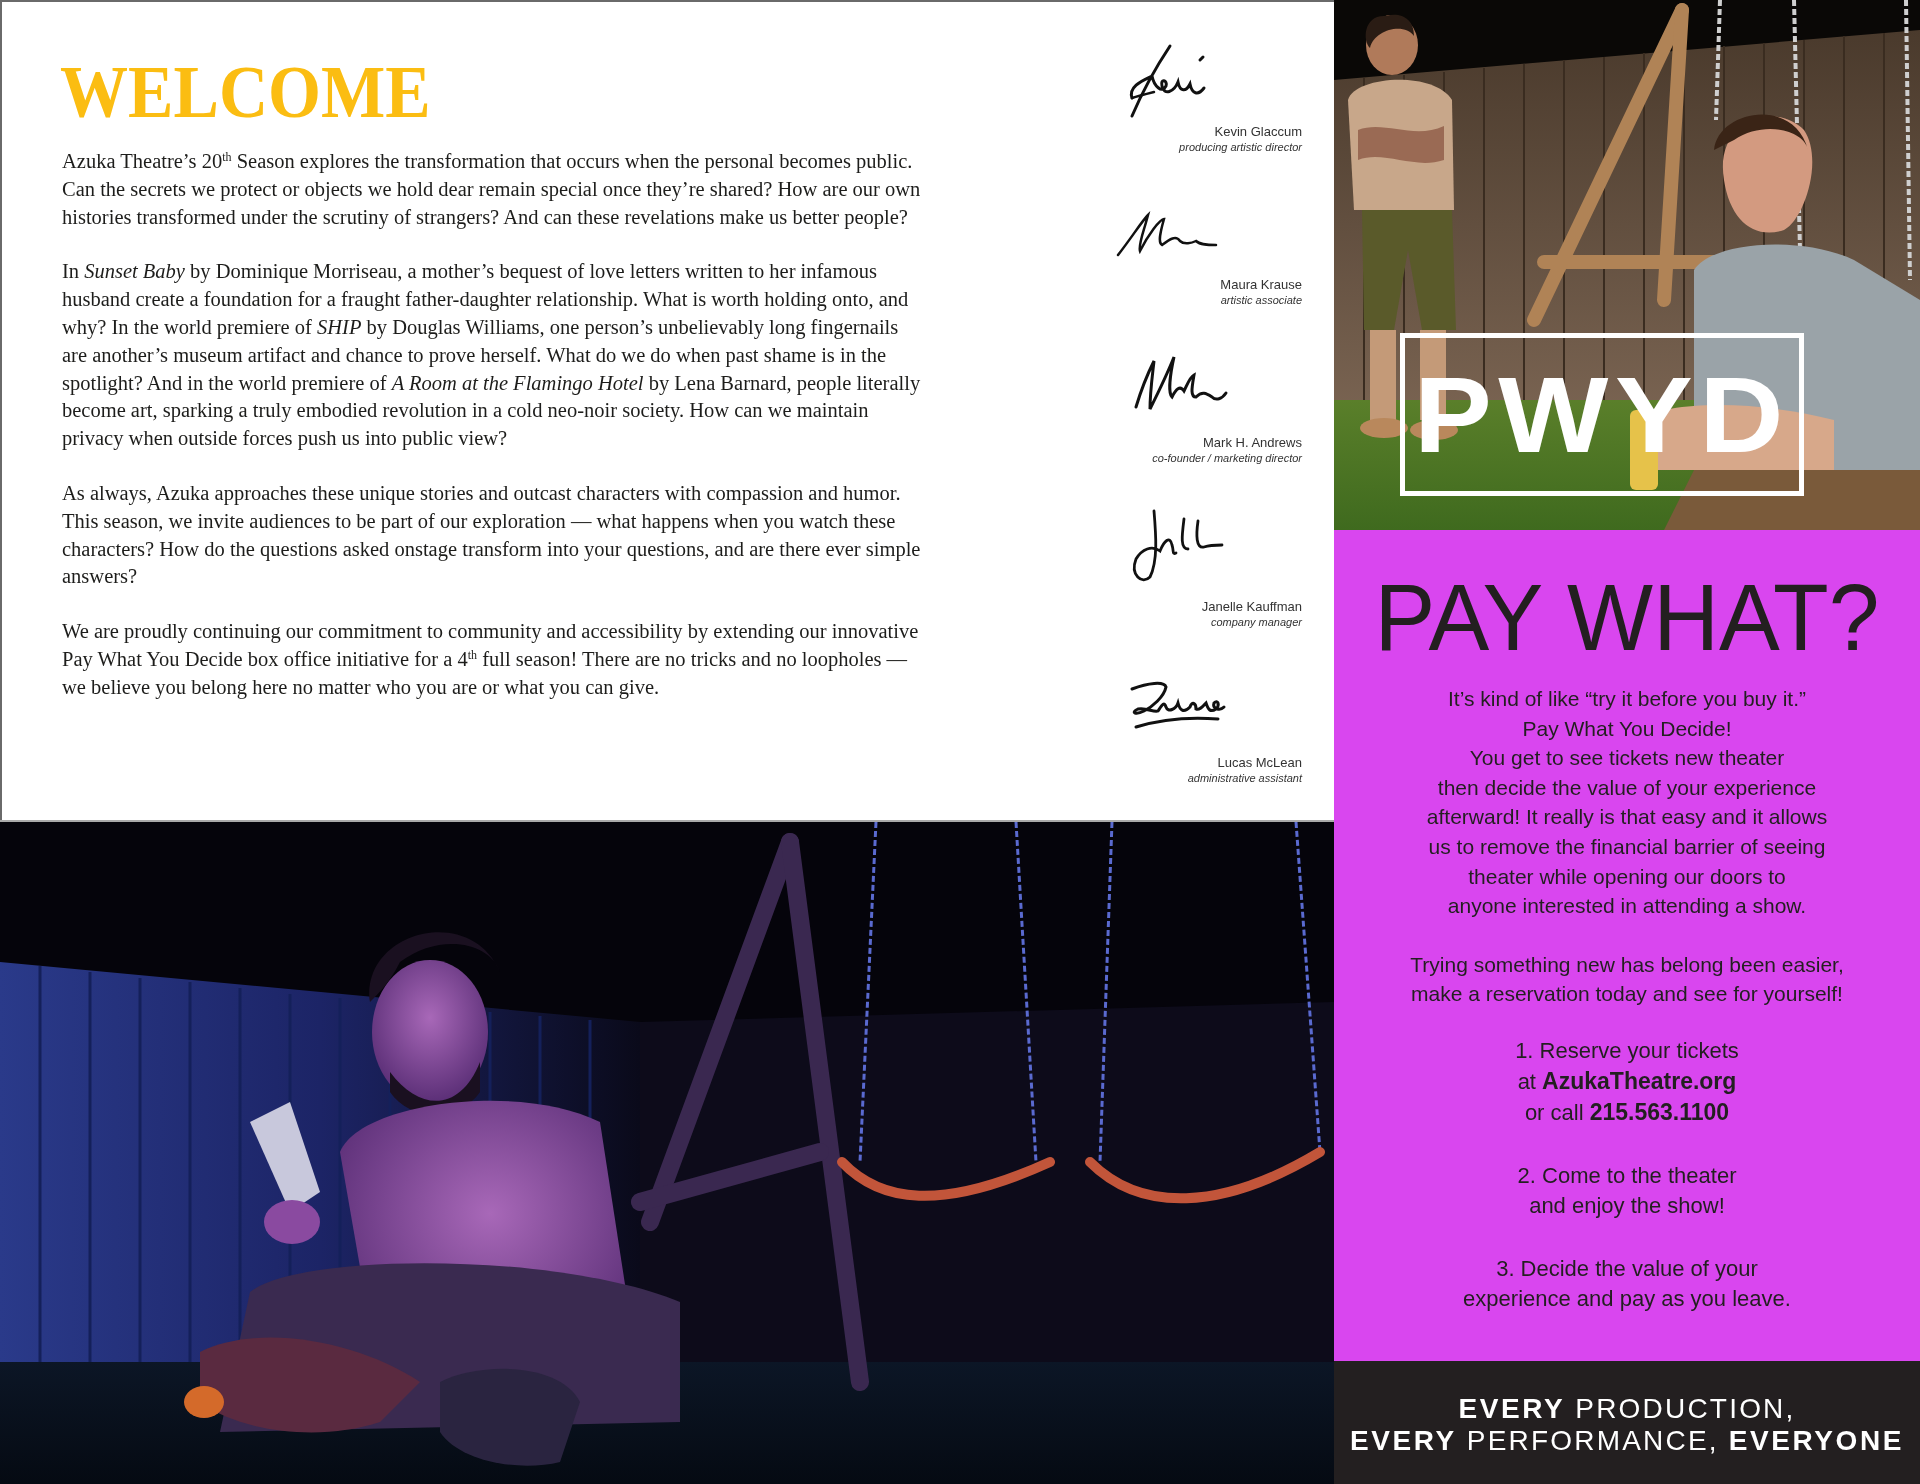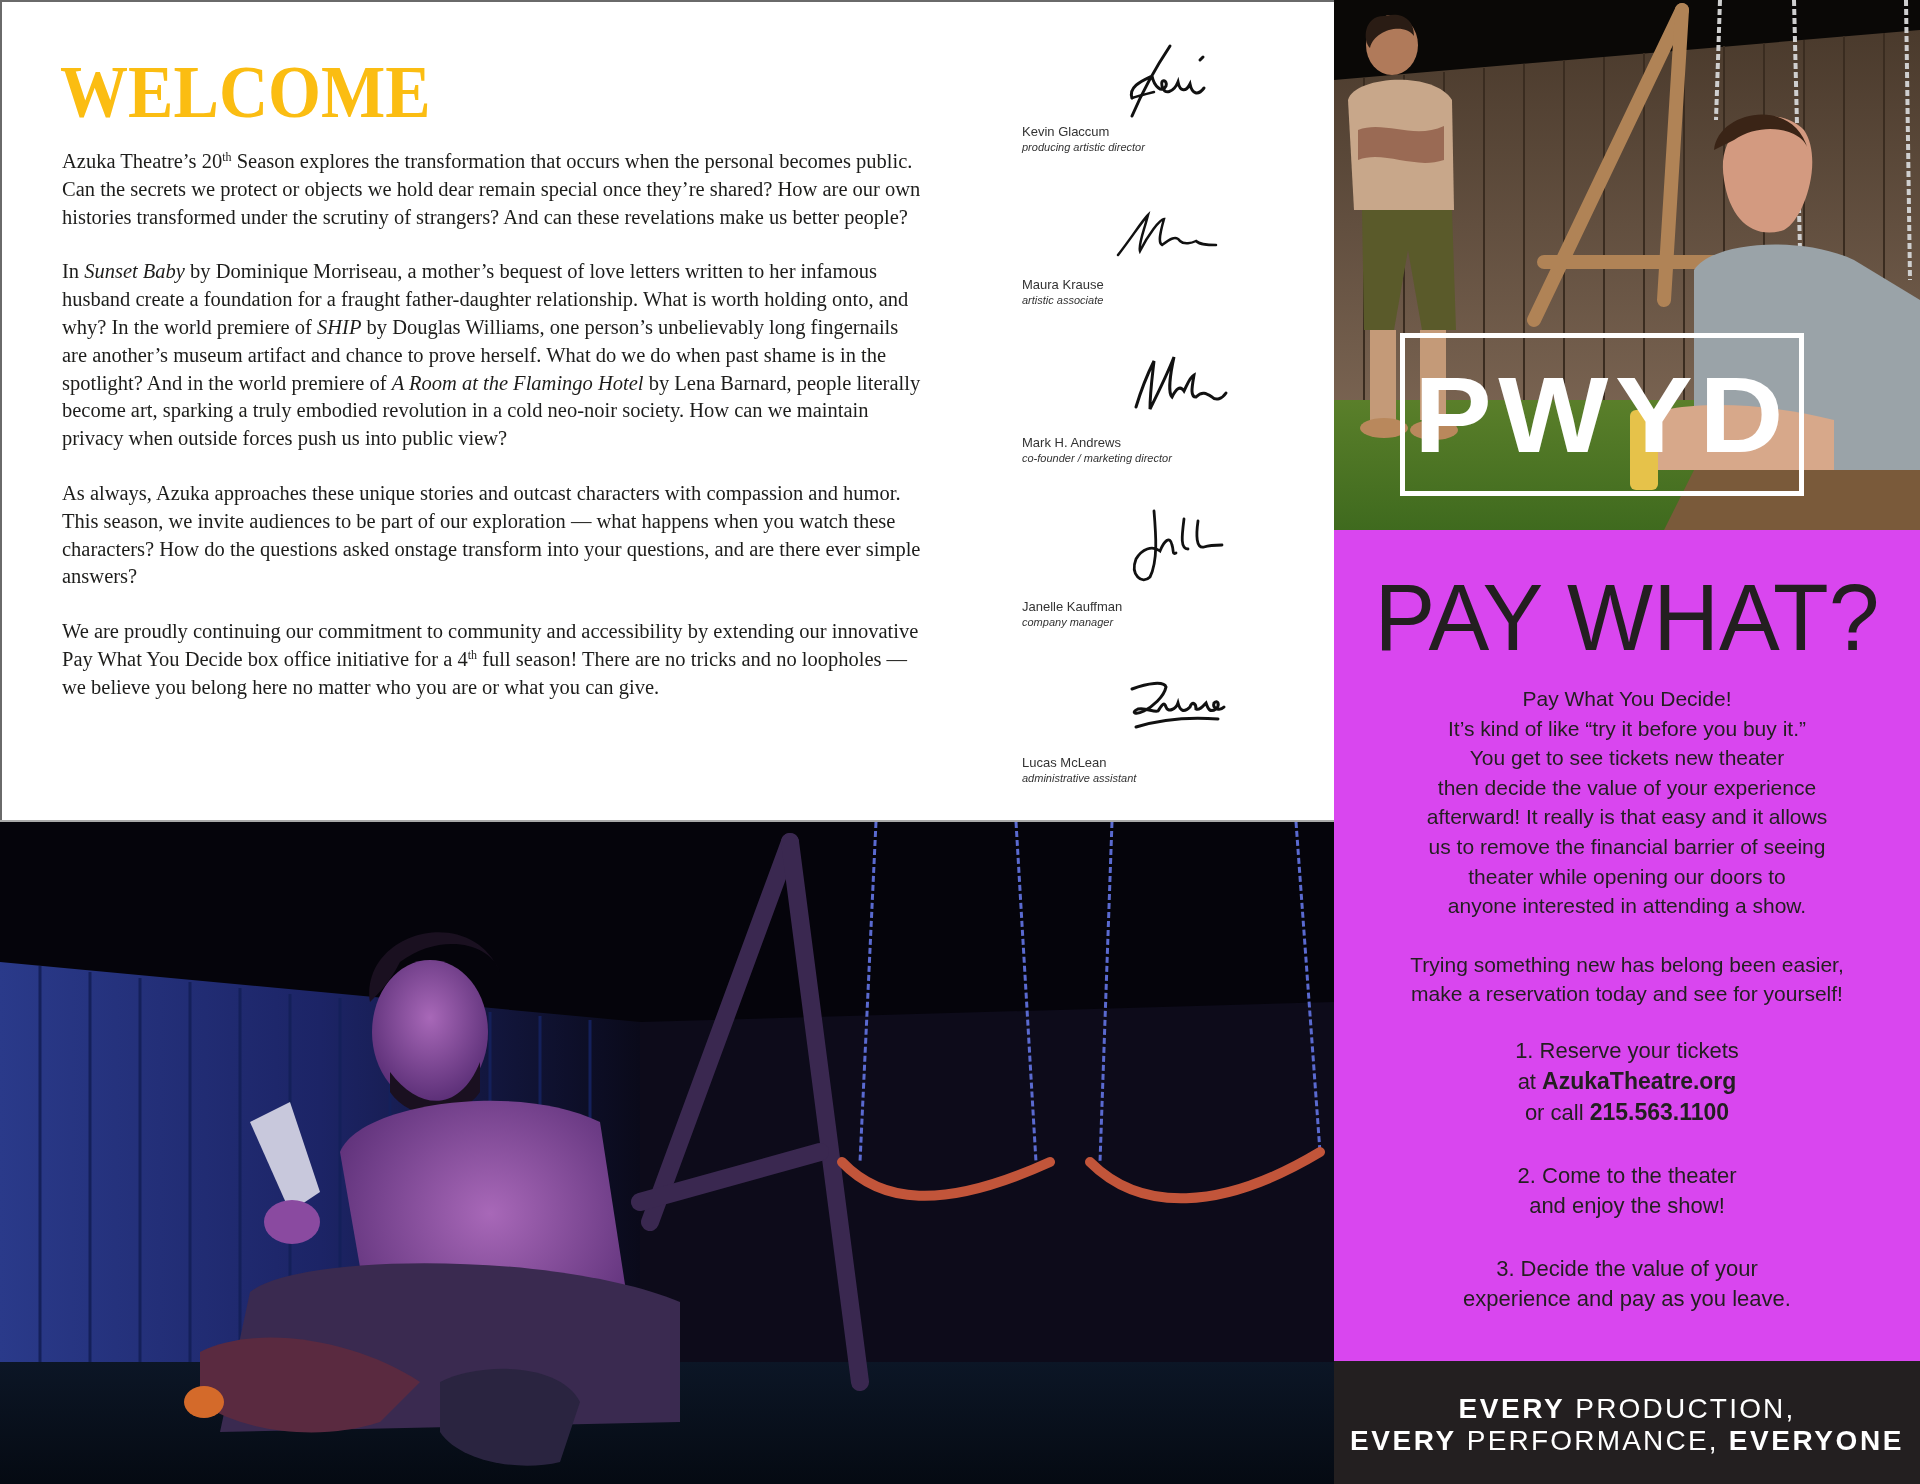--- a/index.html
+++ b/index.html
@@ -23,21 +23,21 @@
     color: #1d1d1b;
   }
   .welcome-body p { margin-bottom: 27px; }
   .welcome-body i { font-style: italic; }
   .welcome-body sup { font-size: 12px; vertical-align: 7px; line-height: 0; }
 
   
   .signatures {
     position: absolute; left: 1020px; top: 40px; width: 280px;
   }
-  .sig-block { position: absolute; left: 0; width: 280px; text-align: left; }
+  .sig-block { position: absolute; left: 0; width: 280px; text-align: right; }
   .sig-glyph { display: block; margin: 0 auto; }
   .sig-name { font-size: 13px; color: #333333; line-height: 16px; margin-top: 6px; }
   .sig-role { font-size: 11px; font-style: italic; color: #333333; line-height: 14px; }
 
   
   .photo-bottom {
     position: absolute; left: 0; top: 820px; width: 1334px; height: 664px;
     background: #07060d; overflow: hidden; border-top: 2px solid #aaaaaa;
   }
   
@@ -288,22 +288,22 @@
     <path d="M250 300 L290 280 L320 370 L290 390 Z" fill="#c8c8dc"></path>
     <ellipse cx="292" cy="400" rx="28" ry="22" fill="#8a4aa0"></ellipse>
 
     <ellipse cx="204" cy="580" rx="20" ry="16" fill="#d46a2a"></ellipse>
   </svg>
 </div>
 
 <section class="pay-panel">
   <h2 class="pay-title">PAY WHAT?</h2>
   <div class="pay-intro">
+    <div>It’s kind of like “try it before you buy it.”</div>
     <div>Pay What You Decide!</div>
-    <div>It’s kind of like “try it before you buy it.”</div>
     <div>You get to see tickets new theater</div>
     <div>then decide the value of your experience</div>
     <div>afterward! It really is that easy and it allows</div>
     <div>us to remove the financial barrier of seeing</div>
     <div>theater while opening our doors to</div>
     <div>anyone interested in attending a show.</div>
     <div style="height:29px;"></div>
     <div>Trying something new has belong been easier,</div>
     <div>make a reservation today and see for yourself!</div>
   </div>

